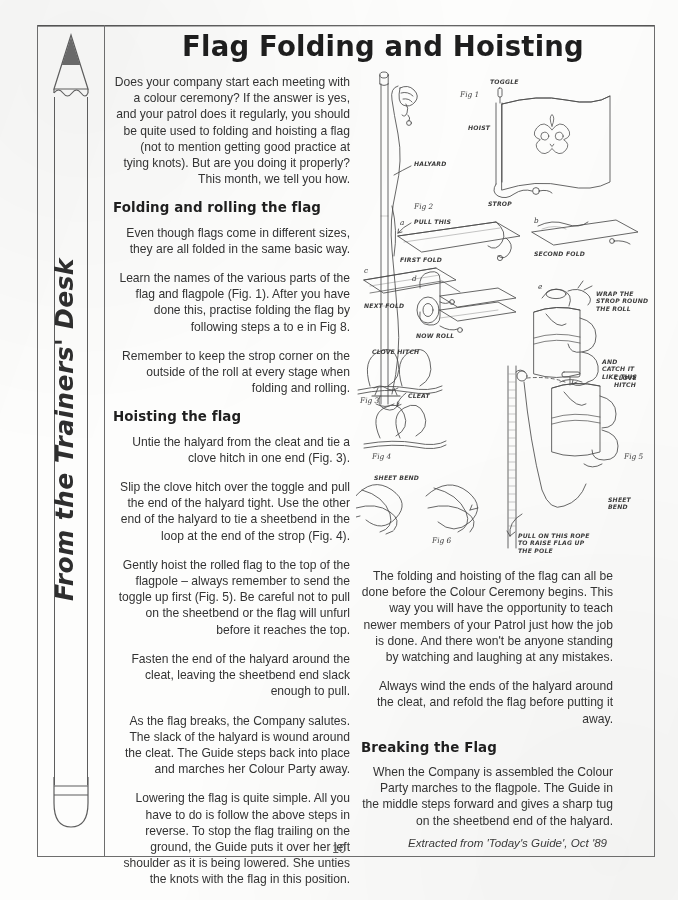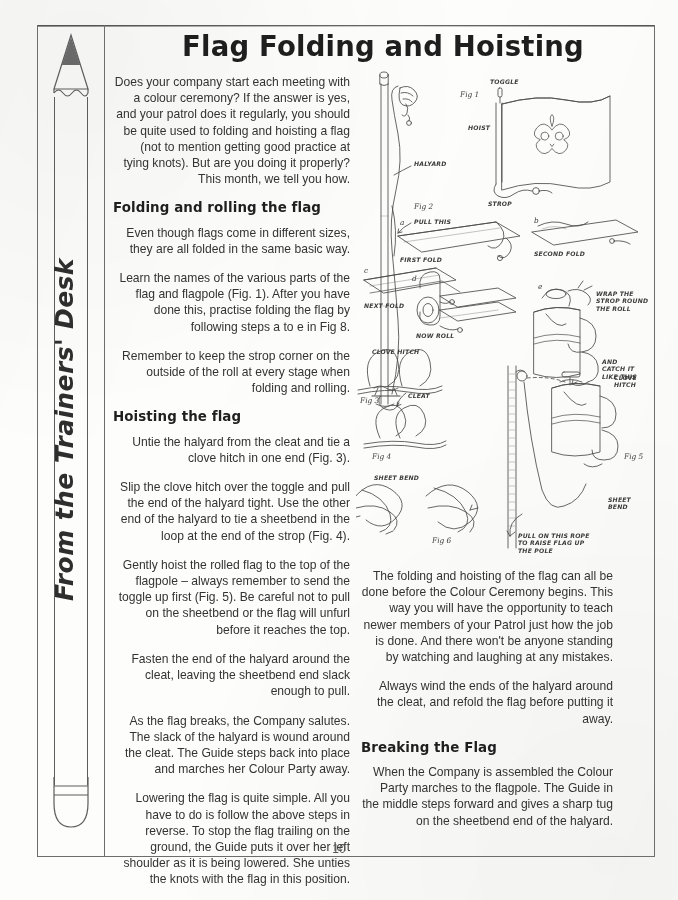--- a/index.html
+++ b/index.html
@@ -228,20 +228,21 @@
     <p>Lowering the flag is quite simple. All you have to do is follow the above steps in reverse. To stop the flag trailing on the ground, the Guide puts it over her left shoulder as it is being lowered. She unties the knots with the flag in this position.</p>
   </div>
 
   <div class="col" id="colRight">
     <p>The folding and hoisting of the flag can all be done before the Colour Ceremony begins. This way you will have the opportunity to teach newer members of your Patrol just how the job is done. And there won't be anyone standing by watching and laughing at any mistakes.</p>
     <p>Always wind the ends of the halyard around the cleat, and refold the flag before putting it away.</p>
     <h3>Breaking the Flag</h3>
     <p>When the Company is assembled the Colour Party marches to the flagpole. The Guide in the middle steps forward and gives a sharp tug on the sheetbend end of the halyard.</p>
   </div>
 
+  <div id="credit">Extracted from 'Today's Guide', Oct '89</div>
 
   <div id="art">
 
     <svg width="296" height="494" viewBox="0 0 296 494">
       <g fill="none" stroke="#4c4c4c" stroke-width="0.85" stroke-linecap="round" stroke-linejoin="round">
 
         <g>
           <ellipse cx="28" cy="9" rx="4.2" ry="3"></ellipse>
           <line x1="23.8" y1="9" x2="23.8" y2="18"></line>
           <line x1="32.2" y1="9" x2="32.2" y2="18"></line>

